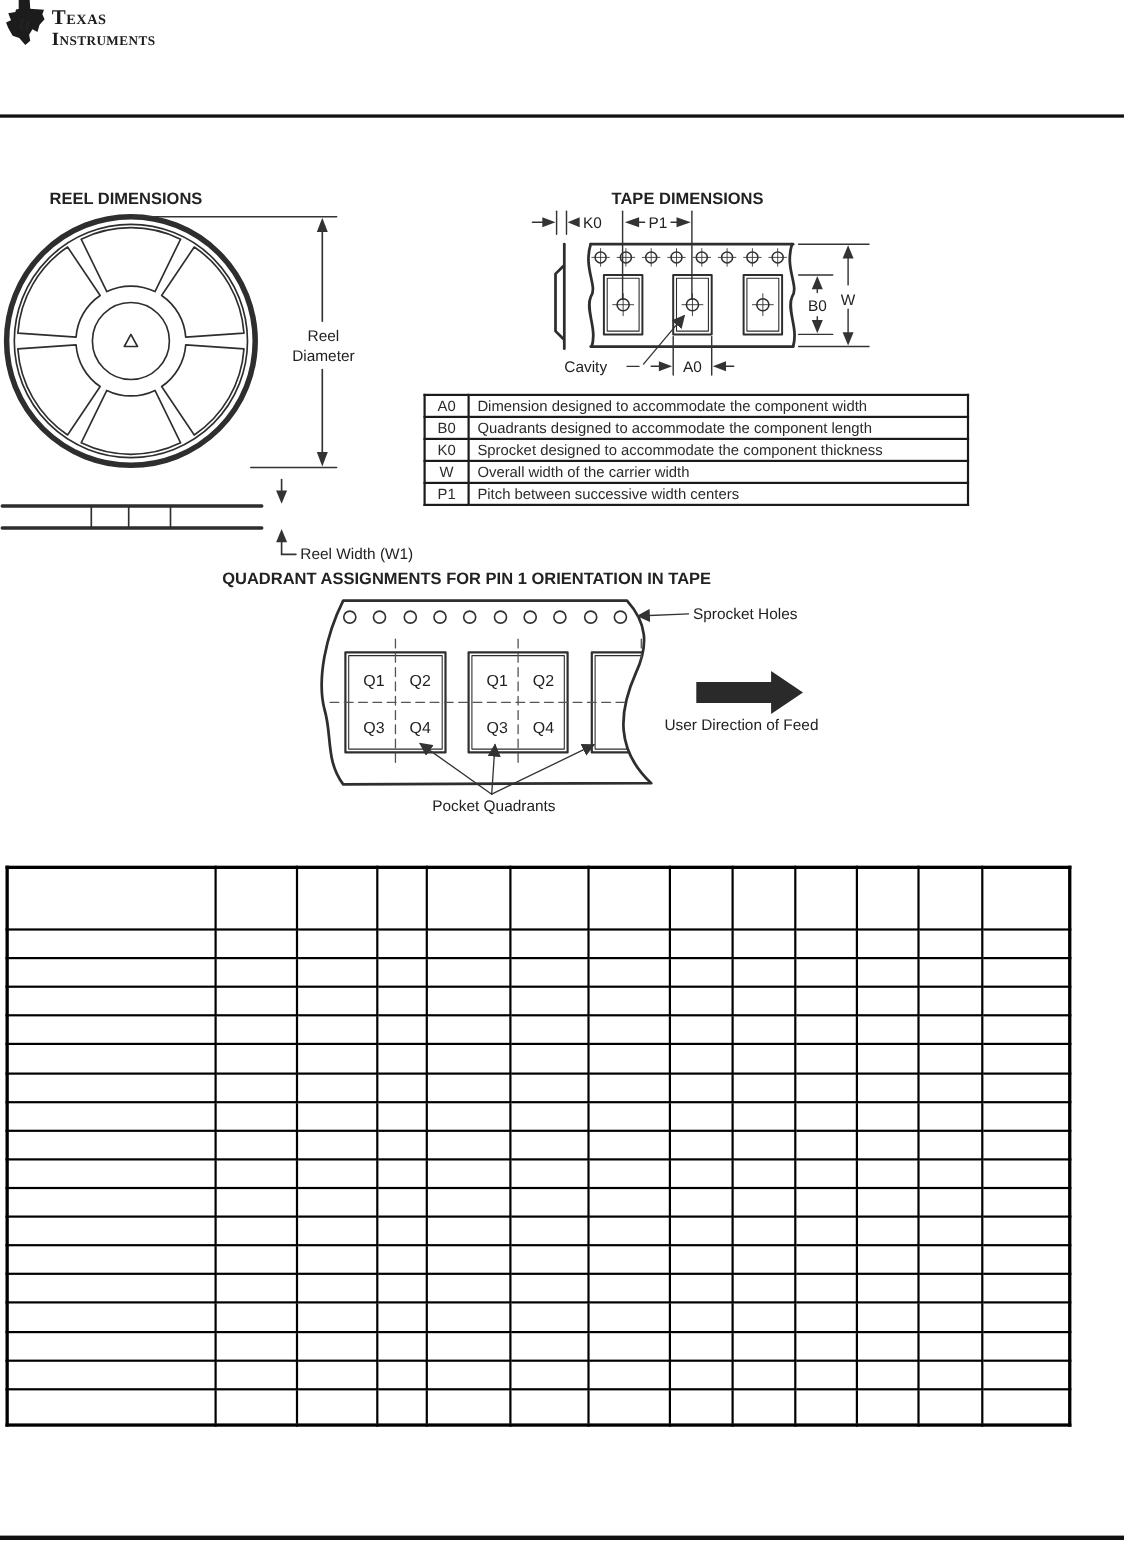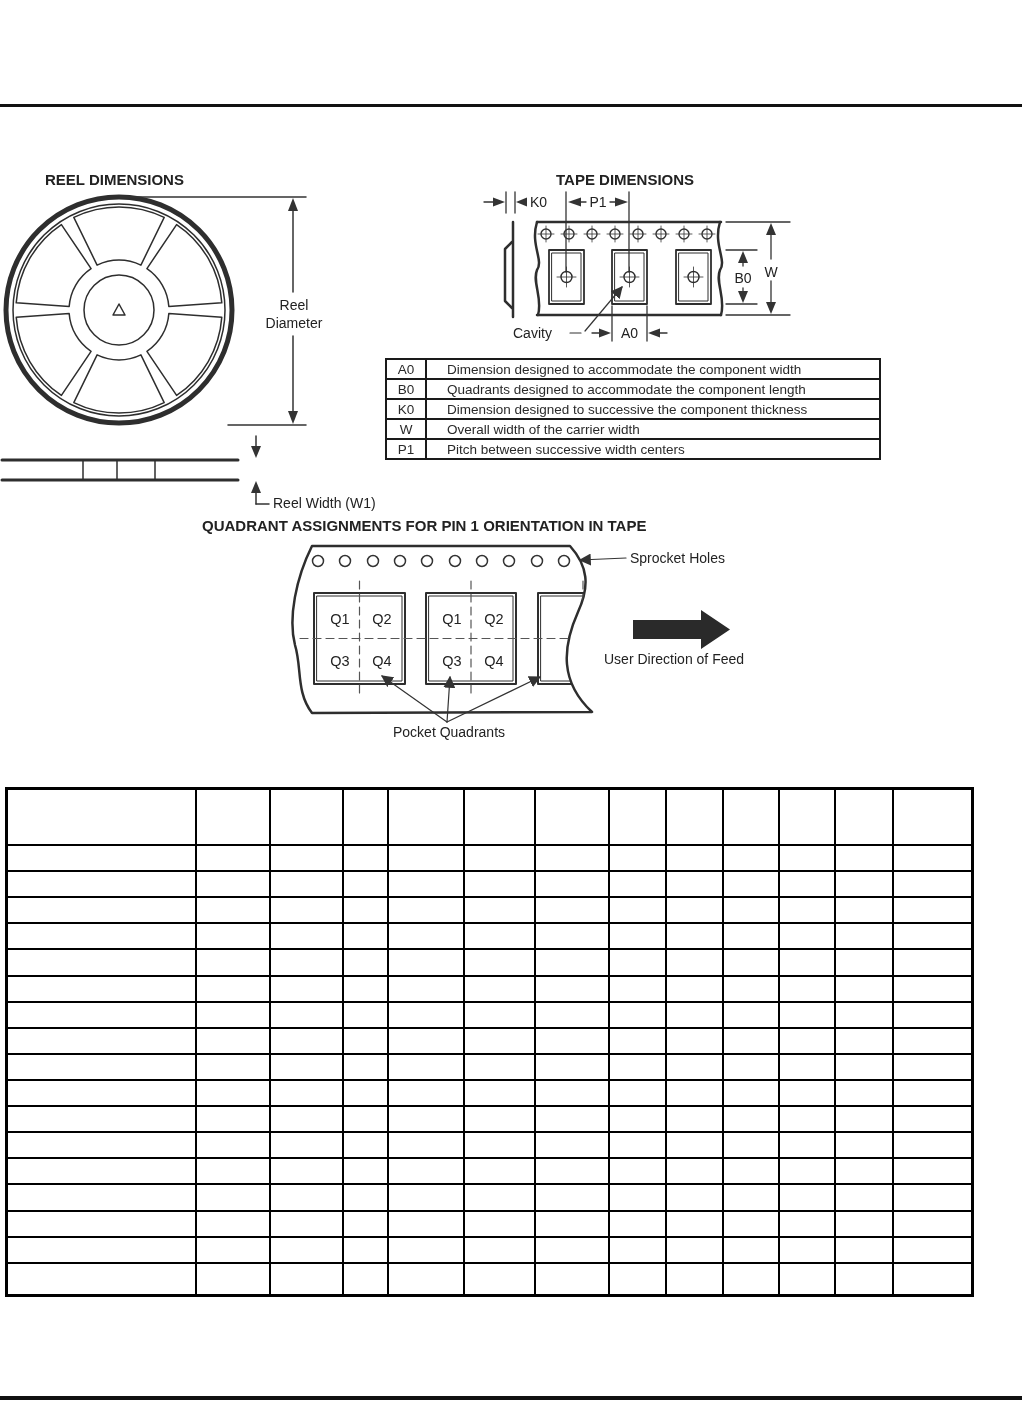--- a/index.html
+++ b/index.html
@@ -13,33 +13,43 @@
   .ti-text{font-family:"Liberation Serif",serif;font-variant:small-caps;font-weight:bold;
            color:#1c1c1c;line-height:1;padding-top:7px;}
   .ti-text .l1{font-size:19px;letter-spacing:.5px;}
   .ti-text .l2{font-size:17px;letter-spacing:.4px;margin-top:1px;}
   
   table{border-collapse:collapse;table-layout:fixed;}
   .legend{position:absolute;left:385px;top:358px;width:496px;height:100px;
           font-size:13.5px;color:#2a2a2a;}
   .legend td{border:2px solid #1a1a1a;height:18px;padding:0;}
   .legend td.k{text-align:center;width:38px;}
-  .legend td.d{padding-left:20px;}
+  .legend td.d{padding-left:7px;}
   
   .main-table{position:absolute;left:5px;top:787px;width:966px;height:510px;
               border:3px solid #000;}
   .main-table td{border:2px solid #000;padding:0;}
   .main-table tr.hdr td{height:54px;}
   svg text{fill:#222;}
 </style>
 </head>
 <body>
 
 <div class="page">
 
+  <div class="ti-logo">
+    <svg class="ti-mark" viewBox="0 0 36 42">
+      <path fill="#1c1c1c" d="M12 0 L22 0 L22.5 8 L35 8.8 L33.5 13 L35.5 17.5 L31 22.5 L29 29 L24.5 26.5 L21.5 31.5 L22.5 37 L18 41 L12.5 34.5 L6.5 32.5 L2.5 25.5 L0.5 20.5 L5 18.5 L2.5 12 L9 10.8 L9.5 8.6 L12 8.2 Z"></path>
+      <text x="17" y="27" text-anchor="middle" font-size="17" font-weight="bold" font-style="italic" fill="#fff">ti</text>
+    </svg>
+    <div class="ti-text">
+      <div class="l1">Texas</div>
+      <div class="l2">Instruments</div>
+    </div>
+  </div>
 
   <div class="rule" style="top:104px;height:3px;"></div>
 
   <svg class="abs" style="left:0;top:0;" width="1022" height="770" viewBox="0 0 1022 770" stroke-linecap="round" stroke-linejoin="round">
     <defs>
       <marker id="mk" viewBox="0 0 10 10" refX="9" refY="5" markerWidth="10" markerHeight="10" orient="auto-start-reverse">
         <path d="M0 0 L10 5 L0 10 Z" fill="#333"></path>
       </marker>
       <clipPath id="tapeclip">
         <path d="M312 546 L570 546 C588 566 590 586 578 612 C562 648 560 682 592 712 L312 713 C296 692 302 668 295 645 C288 618 296 578 312 546 Z"></path>
@@ -246,21 +256,21 @@
         <tr>
       <td class="k">A0</td>
       <td class="d">Dimension designed to accommodate the component width</td>
     </tr>
     <tr>
       <td class="k">B0</td>
       <td class="d">Quadrants designed to accommodate the component length</td>
     </tr>
     <tr>
       <td class="k">K0</td>
-      <td class="d">Dimension designed to successive the component thickness</td>
+      <td class="d">Sprocket designed to accommodate the component thickness</td>
     </tr>
     <tr>
       <td class="k">W</td>
       <td class="d">Overall width of the carrier width</td>
     </tr>
     <tr>
       <td class="k">P1</td>
       <td class="d">Pitch between successive width centers</td>
     </tr>
   </tbody>

